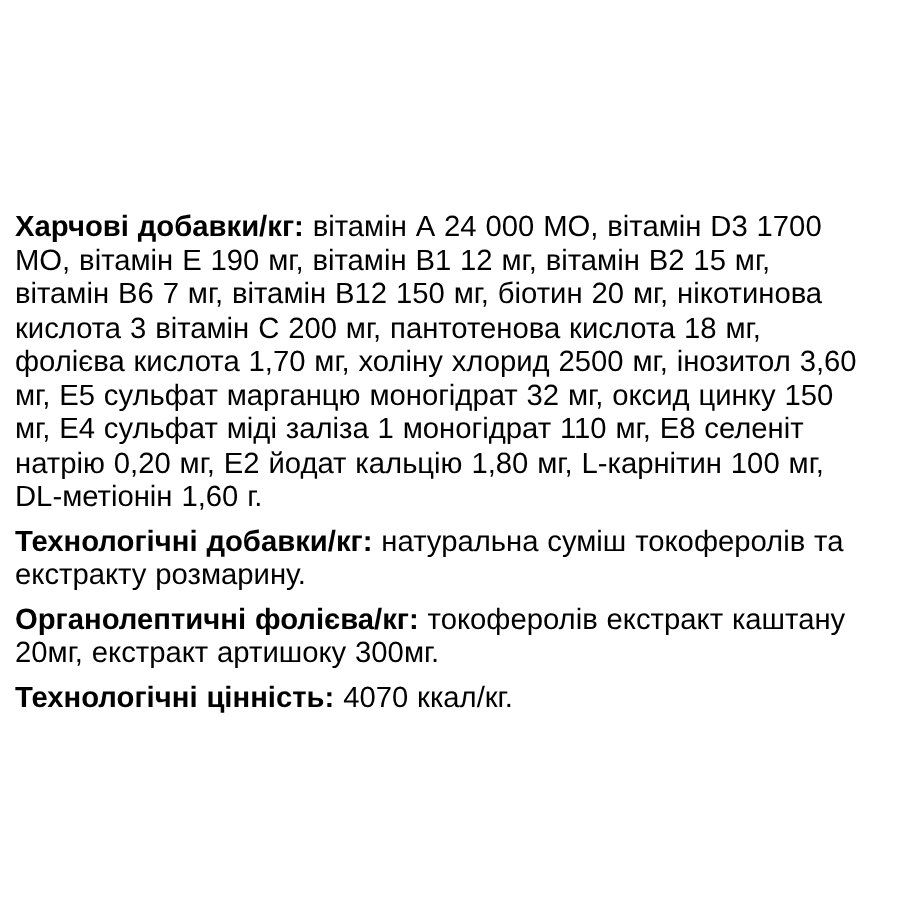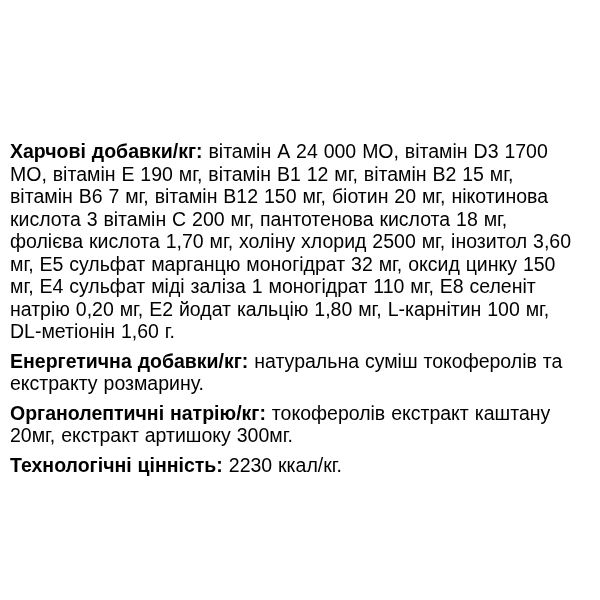--- a/index.html
+++ b/index.html
@@ -36,20 +36,20 @@
   }
 </style>
 </head>
 <body>
 
 <div class="page">
   <div class="content">
 
     <p class="section"><strong>Харчові добавки/кг:</strong> <span>вітамін А 24 000 МО, вітамін D3 1700 МО, вітамін Е 190 мг, вітамін В1 12 мг, вітамін В2 15 мг, вітамін В6 7 мг, вітамін В12 150 мг, біотин 20 мг, нікотинова кислота 3 вітамін С 200 мг, пантотенова кислота 18 мг, фолієва кислота 1,70 мг, холіну хлорид 2500 мг, інозитол 3,60 мг, Е5 сульфат марганцю моногідрат 32 мг, оксид цинку 150 мг, Е4 сульфат міді заліза 1 моногідрат 110 мг, Е8 селеніт натрію 0,20 мг, Е2 йодат кальцію 1,80 мг, L-карнітин 100 мг, DL-метіонін 1,60 г.</span></p>
 
-    <p class="section"><strong>Енергетична добавки/кг:</strong> <span>натуральна суміш токоферолів та екстракту розмарину.</span></p>
+    <p class="section"><strong>Технологічні добавки/кг:</strong> <span>натуральна суміш токоферолів та екстракту розмарину.</span></p>
 
-    <p class="section"><strong>Органолептичні натрію/кг:</strong> <span>токоферолів екстракт каштану 20мг, екстракт артишоку 300мг.</span></p>
+    <p class="section"><strong>Органолептичні фолієва/кг:</strong> <span>токоферолів екстракт каштану 20мг, екстракт артишоку 300мг.</span></p>
 
-    <p class="section"><strong>Технологічні цінність:</strong> <span>2230 ккал/кг.</span></p>
+    <p class="section"><strong>Технологічні цінність:</strong> <span>4070 ккал/кг.</span></p>
 
   </div>
 </div>
 
 </body></html>

